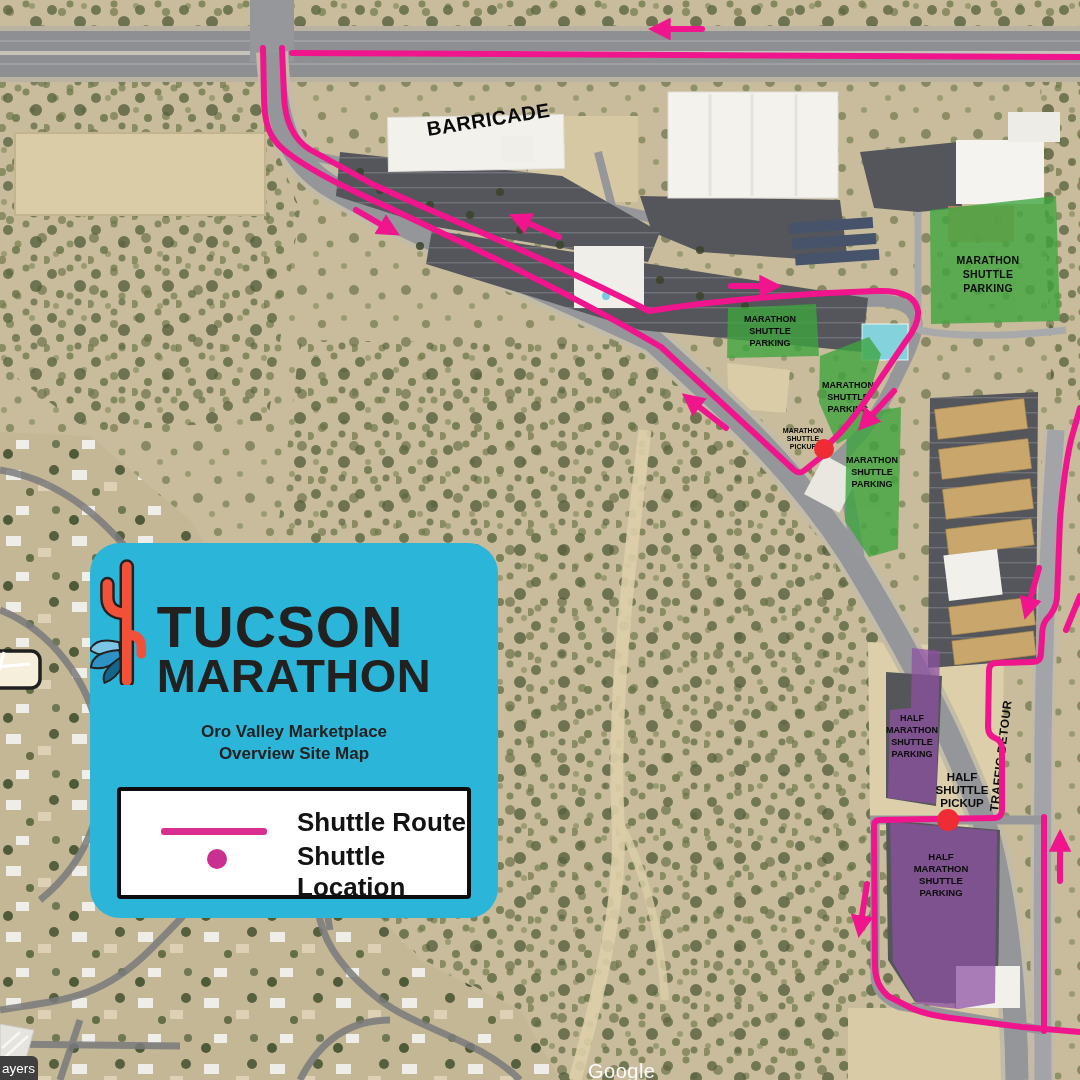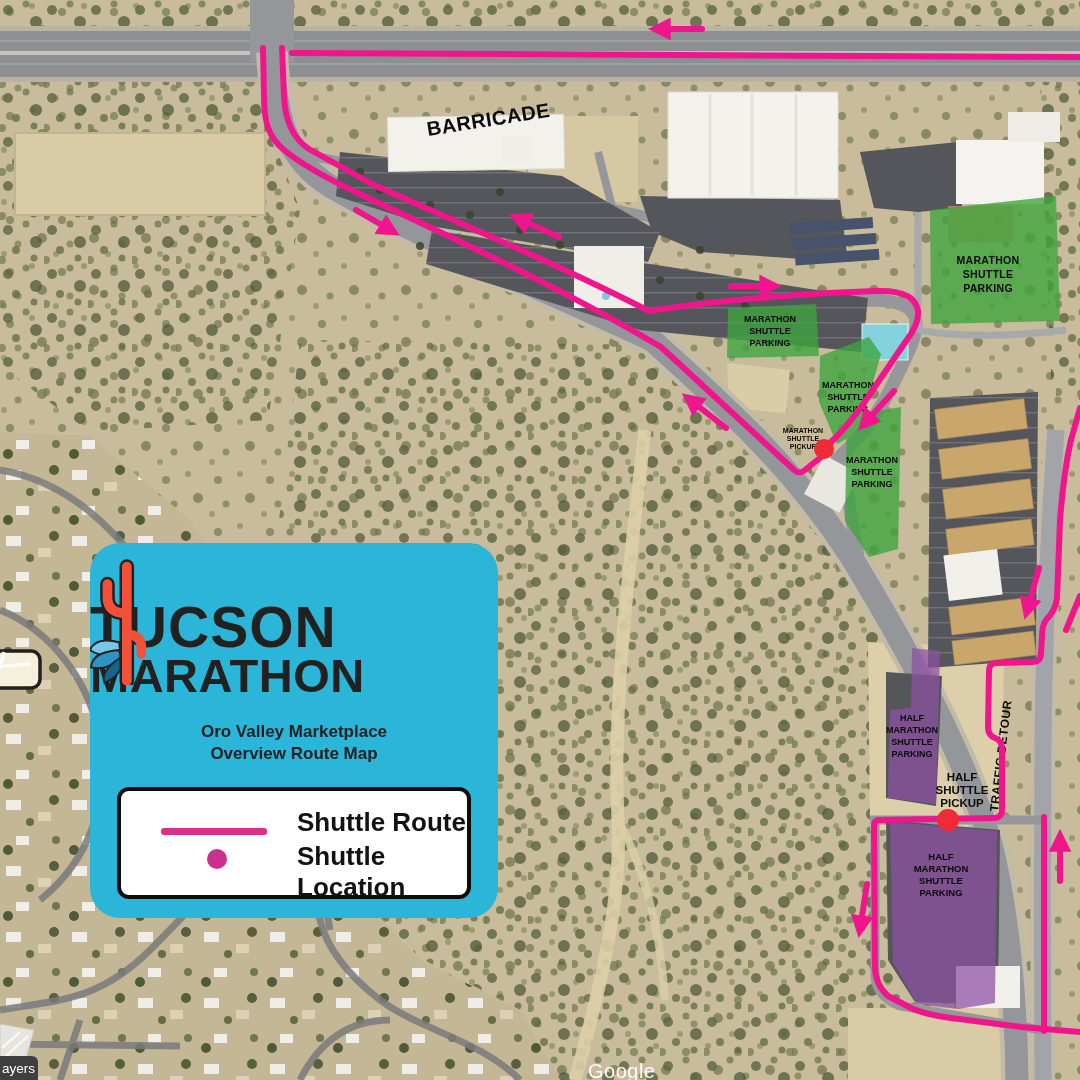--- a/index.html
+++ b/index.html
@@ -4,32 +4,32 @@
 <style>
   html,body{margin:0;padding:0;background:#222;}
   .stage{position:relative;width:1080px;height:1080px;overflow:hidden;
          font-family:"Liberation Sans","DejaVu Sans",sans-serif;background:#C9BC9C;}
   .stage svg{position:absolute;inset:0;display:block;}
   svg text{font-family:"Liberation Sans","DejaVu Sans",sans-serif;}
 
   
   .card{position:absolute;left:90px;top:543px;width:408px;height:375px;
         background:#2BB5D8;border-radius:30px;z-index:20;}
-  .logo-row{display:flex;justify-content:flex-start;align-items:flex-start;
+  .logo-row{display:flex;justify-content:center;align-items:flex-start;
             padding-top:24px;gap:6px;}
   .cactus{width:62px;height:136px;flex:0 0 auto;margin-top:6px;}
   .brand{display:flex;flex-direction:column;margin-top:36px;}
   .brand-top{font-size:57px;font-weight:800;color:#232020;letter-spacing:1px;
              line-height:0.86;}
   .brand-bottom{font-size:47px;font-weight:800;color:#232020;letter-spacing:0.5px;
              line-height:1.0;}
   .card-title{margin-top:22px;text-align:center;color:#232021;font-weight:700;
               font-size:17px;line-height:1.32;}
   .legend{position:absolute;left:27px;top:244px;width:346px;height:104px;
-          background:#ffffff;border:4px solid #0d0d0d;border-radius:12px;}
+          background:#ffffff;border:4px solid #0d0d0d;border-radius:4px;}
   .legend-line{position:absolute;left:40px;top:37px;width:106px;height:7px;
                background:#D9308F;border-radius:3px;}
   .legend-dot{position:absolute;left:86px;top:58px;width:20px;height:20px;
               border-radius:50%;background:#C9308F;}
   .legend-label1{position:absolute;left:176px;top:16px;font-size:26px;
                  font-weight:700;color:#121212;}
   .legend-label2{position:absolute;left:176px;top:50px;font-size:26px;
                  font-weight:700;color:#121212;}
 </style>
 </head>
@@ -300,21 +300,21 @@
         <path d="M 38,88 C 48,88 53,93 53,101 L 53,108"></path>
       </g>
     </svg>
     <div class="brand">
       <div class="brand-top">TUCSON</div>
       <div class="brand-bottom">MARATHON</div>
     </div>
   </div>
   <div class="card-title">
     <div>Oro Valley Marketplace</div>
-    <div>Overview Route Map</div>
+    <div>Overview Site Map</div>
   </div>
   <div class="legend">
     <div class="legend-line"></div>
     <div class="legend-dot"></div>
     <div class="legend-label1">Shuttle Route</div>
     <div class="legend-label2">Shuttle Location</div>
   </div>
 </div>
 
 </div>

